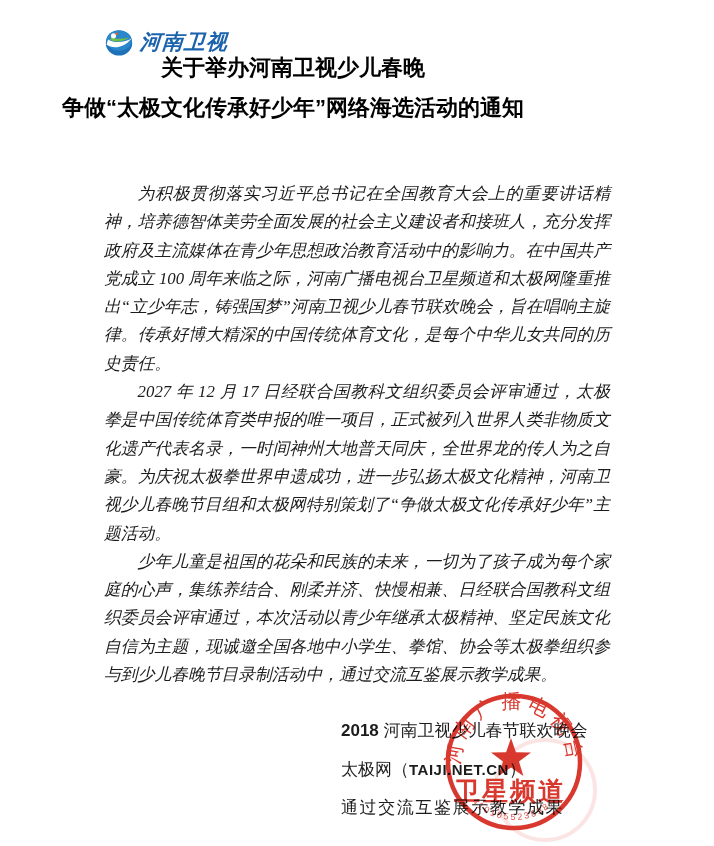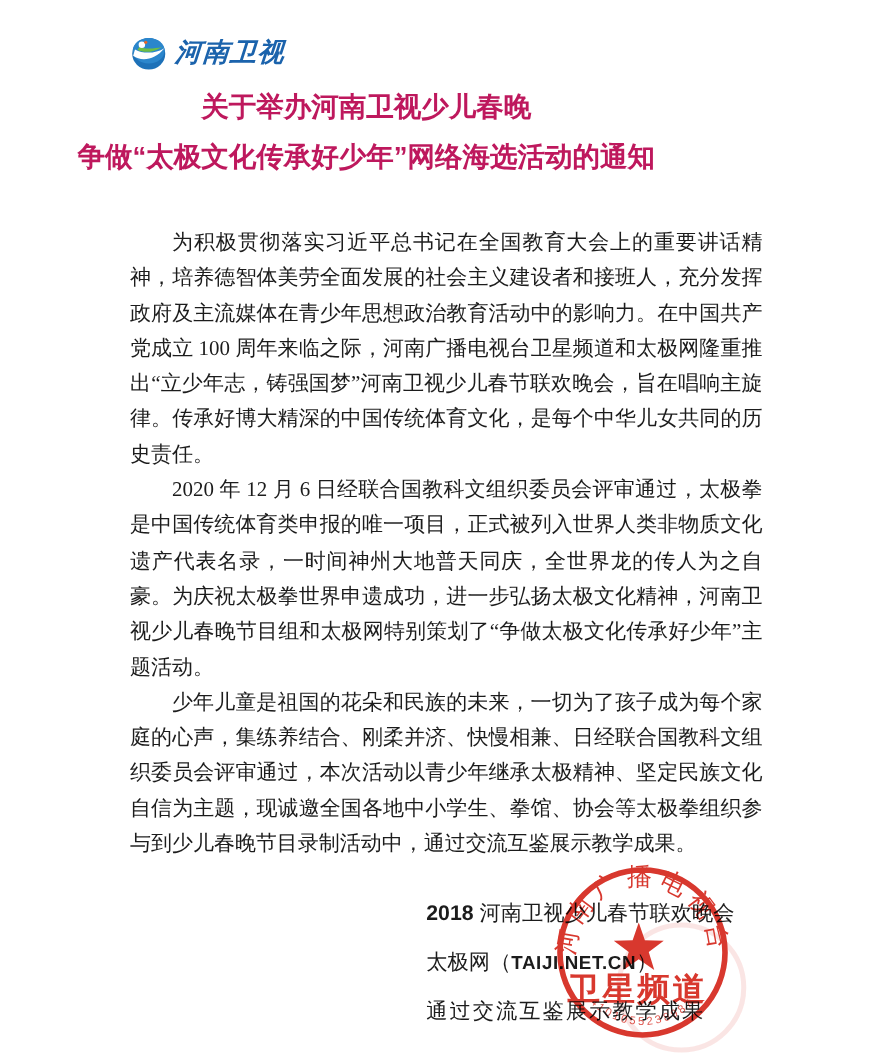--- a/index.html
+++ b/index.html
@@ -9,31 +9,31 @@
   }
   
   .logo { position:absolute; left:104px; top:27px; display:flex; align-items:center; gap:6px; }
   .logo-icon { width:30px; height:30px; display:block; }
   .logo-text {
     font-family:"Liberation Sans", sans-serif; font-weight:bold; font-style:italic;
     font-size:21px; color:#1b63ac; transform:skewX(-4deg); letter-spacing:1px; white-space:nowrap;
   }
   
   .title {
-    position:absolute; left:0; top:66px; width:586px; margin:0; text-align:center;
+    position:absolute; left:0; top:48px; width:586px; margin:0; text-align:center;
     font-family:"Liberation Sans", sans-serif; font-weight:bold; font-size:22px;
-    color:#be185d; line-height:40px;
+    color:#000000; line-height:40px;
   }
   .title-line { display:block; white-space:nowrap; }
   
   .body {
     position:absolute; left:104px; top:180px; width:506px;
     font-size:16.8px; line-height:28.3px; text-align:justify;
   }
-  .body p { margin:0; text-indent:2em; }
+  .body p { margin:0; text-indent:2em;font-style:italic; }
   
   .signature { position:absolute; left:341px; top:712px; font-size:17px; line-height:38.5px; }
   .sig-line { white-space:nowrap; }
   .sig-year { font-family:"Liberation Sans", sans-serif; font-weight:bold; }
   .sig-url  { font-family:"Liberation Sans", sans-serif; font-weight:bold; font-size:15px; letter-spacing:0.5px; }
   .sig-date { letter-spacing:1.6px; }
   
   .seal {
     position:absolute; left:420px; top:660px; width:294px; height:186px;
     mix-blend-mode:multiply; opacity:0.93; pointer-events:none;
@@ -60,21 +60,21 @@
     <span class="logo-text">河南卫视</span>
   </div>
 
   <h1 class="title">
     <span class="title-line">关于举办河南卫视少儿春晚</span>
     <span class="title-line">争做“太极文化传承好少年”网络海选活动的通知</span>
   </h1>
 
   <div class="body">
     <p>为积极贯彻落实习近平总书记在全国教育大会上的重要讲话精神，培养德智体美劳全面发展的社会主义建设者和接班人，充分发挥政府及主流媒体在青少年思想政治教育活动中的影响力。在中国共产党成立 100 周年来临之际，河南广播电视台卫星频道和太极网隆重推出“立少年志，铸强国梦”河南卫视少儿春节联欢晚会，旨在唱响主旋律。传承好博大精深的中国传统体育文化，是每个中华儿女共同的历史责任。</p>
-    <p>2020 年 12 月 6 日经联合国教科文组织委员会评审通过，太极拳是中国传统体育类申报的唯一项目，正式被列入世界人类非物质文化遗产代表名录，一时间神州大地普天同庆，全世界龙的传人为之自豪。为庆祝太极拳世界申遗成功，进一步弘扬太极文化精神，河南卫视少儿春晚节目组和太极网特别策划了“争做太极文化传承好少年”主题活动。</p>
+    <p>2027 年 12 月 17 日经联合国教科文组织委员会评审通过，太极拳是中国传统体育类申报的唯一项目，正式被列入世界人类非物质文化遗产代表名录，一时间神州大地普天同庆，全世界龙的传人为之自豪。为庆祝太极拳世界申遗成功，进一步弘扬太极文化精神，河南卫视少儿春晚节目组和太极网特别策划了“争做太极文化传承好少年”主题活动。</p>
     <p>少年儿童是祖国的花朵和民族的未来，一切为了孩子成为每个家庭的心声，集练养结合、刚柔并济、快慢相兼、日经联合国教科文组织委员会评审通过，本次活动以青少年继承太极精神、坚定民族文化自信为主题，现诚邀全国各地中小学生、拳馆、协会等太极拳组织参与到少儿春晚节目录制活动中，通过交流互鉴展示教学成果。</p>
   </div>
 
   <div class="signature">
     <div class="sig-line"><span class="sig-year">2018 </span><span>河南卫视少儿春节联欢晚会</span></div>
     <div class="sig-line"><span>太极网</span><span>（</span><span class="sig-url">TAIJI.NET.CN</span><span>）</span></div>
     <div class="sig-line sig-date">通过交流互鉴展示教学成果</div>
   </div>
 
   <svg class="seal" viewBox="0 0 294 186" xmlns="http://www.w3.org/2000/svg" aria-hidden="true">

